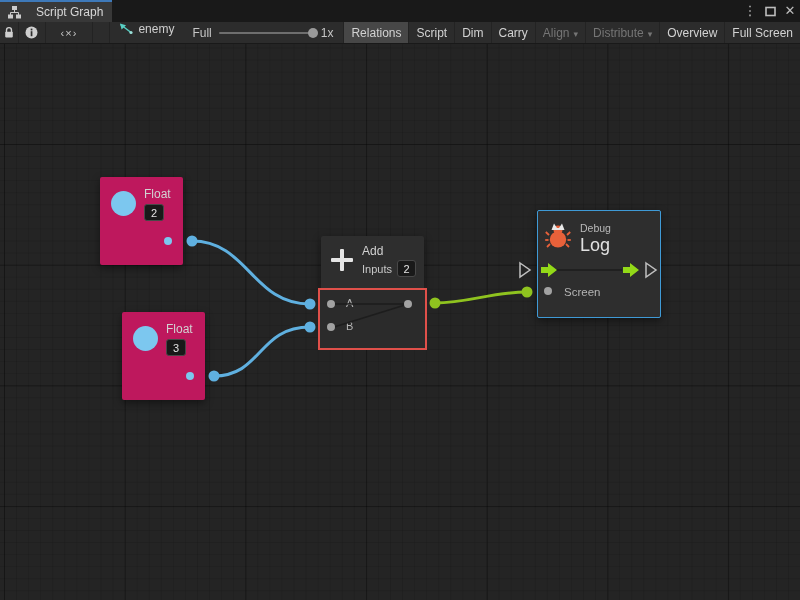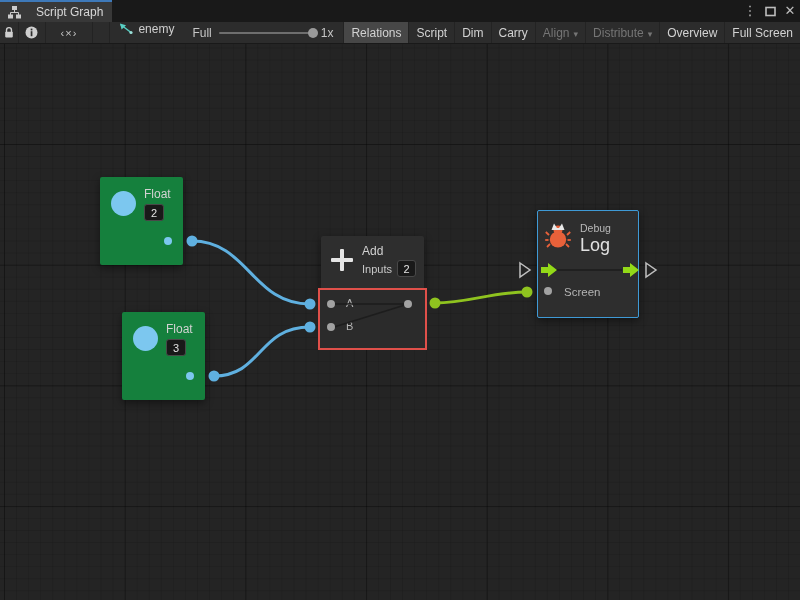--- a/index.html
+++ b/index.html
@@ -43,39 +43,39 @@
   .canvas { position:absolute; left:0; top:44px; width:800px; height:556px; background-color:#242424;
     background-image:
       linear-gradient(rgba(0,0,0,0.30) 1px, transparent 1px),
       linear-gradient(90deg, rgba(0,0,0,0.30) 1px, transparent 1px),
       linear-gradient(rgba(0,0,0,0.10) 1px, transparent 1px),
       linear-gradient(90deg, rgba(0,0,0,0.10) 1px, transparent 1px);
     background-size:120.7px 120.7px, 120.7px 120.7px, 12.07px 12.07px, 12.07px 12.07px;
     background-position:4px 100px, 4px 100px, 4px 100px, 4px 100px; }
 
   
-  .node { position:absolute; background:#15803d; border-radius:2px; box-shadow:0 3px 8px rgba(0,0,0,0.45);text-align:right; }
+  .node { position:absolute; background:#be185d; border-radius:2px; box-shadow:0 3px 8px rgba(0,0,0,0.45);text-align:right; }
   .float-node { width:83px; height:88px; padding:10px 8px 0 11px; display:flex; gap:8px; }
   .float-circle { width:25px; height:25px; border-radius:50%; background:#7cc7ef; margin-top:4px; flex:none; }
   .node-title { color:#d2d2d2; font-size:12px; }
   .value-box { margin-top:3px; width:20px; height:17px; background:#191919; border:1px solid #484848;
                border-radius:3px; color:#e2e2e2; font-size:11px; display:flex; align-items:center;
                justify-content:center; }
 
   .add-node { left:321px; top:236px; width:103px; height:52px; position:absolute; }
   .add-header { width:103px; height:52px; background:#2e2e2e; border-radius:2px 2px 0 0;
                 box-shadow:0 3px 8px rgba(0,0,0,0.45); display:flex; gap:8px; padding:8px 4px 0 9px; }
   .plus-icon { width:24px; height:24px; margin-top:4px; flex:none; }
   .add-col .inputs-row { display:flex; align-items:center; gap:5px; margin-top:2px; }
   .inputs-label { color:#c8c8c8; font-size:11px; }
   .add-body { position:absolute; left:-3px; top:52px; width:109px; height:62px; background:#2b2b2b;
               border:2px solid #e0504a; }
   .port-label { position:absolute; color:#b4b4b4; font-size:11px; }
 
-  .debug-node { left:537px; top:210px; width:102px; height:108px; position:absolute; background:#2e2e2e;
+  .debug-node { left:537px; top:210px; width:124px; height:108px; position:absolute; background:#2e2e2e;
                 border:1px solid #3f9ad6; border-radius:2px; box-shadow:0 3px 8px rgba(0,0,0,0.45); }
   .debug-header { display:flex; gap:9px; padding:11px 4px 0 7px; }
   .debug-cat { color:#b9b9b9; font-size:10.5px; }
   .debug-title { color:#e0e0e0; font-size:18px; margin-top:1px; }
   .message-label { position:absolute; left:26px; top:75px; color:#b4b4b4; font-size:11.5px; }
 
   
   .overlay { position:absolute; left:0; top:0; width:800px; height:600px; pointer-events:none; }
 </style>
 </head>

